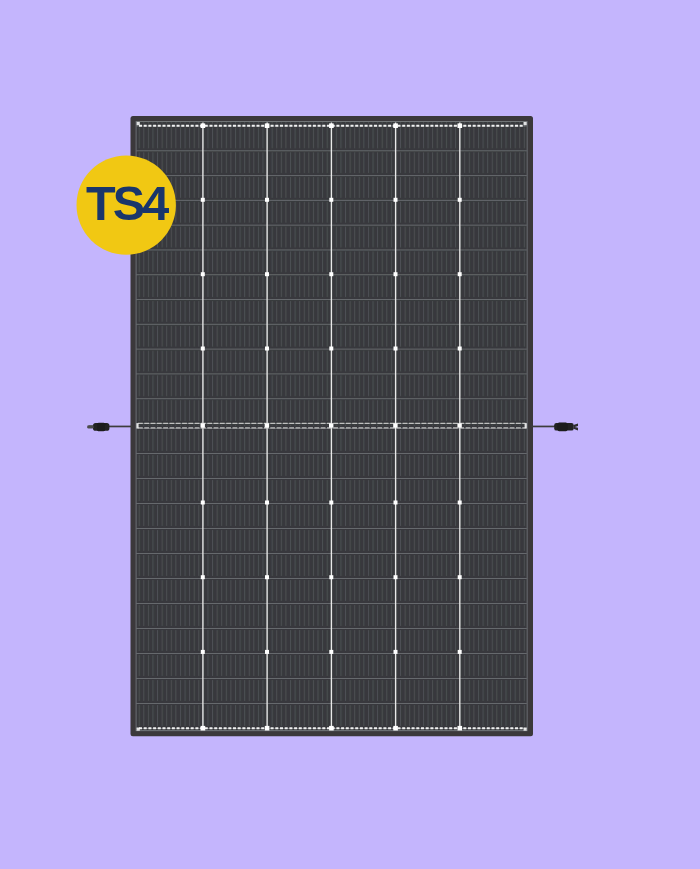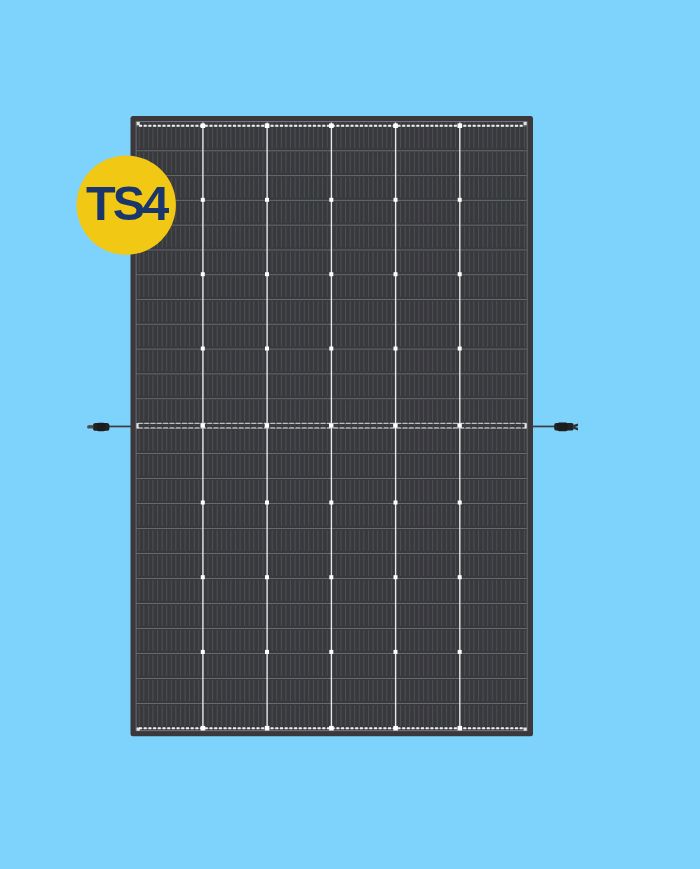--- a/index.html
+++ b/index.html
@@ -1,16 +1,16 @@
 <!DOCTYPE html>
 <html><head>
 <meta charset="utf-8">
 <style>
   html,body{margin:0;padding:0;background:#ffffff;}
-  #stage{position:relative;width:700px;height:869px;background:#7dd3fc;overflow:hidden;
+  #stage{position:relative;width:700px;height:869px;background:#c4b5fd;overflow:hidden;
          font-family:"Liberation Sans", sans-serif;}
   svg{position:absolute;left:0;top:0;}
 </style>
 </head>
 <body>
 
 <div id="stage">
 <svg width="700" height="869" viewBox="0 0 700 869">
   <defs>
 

